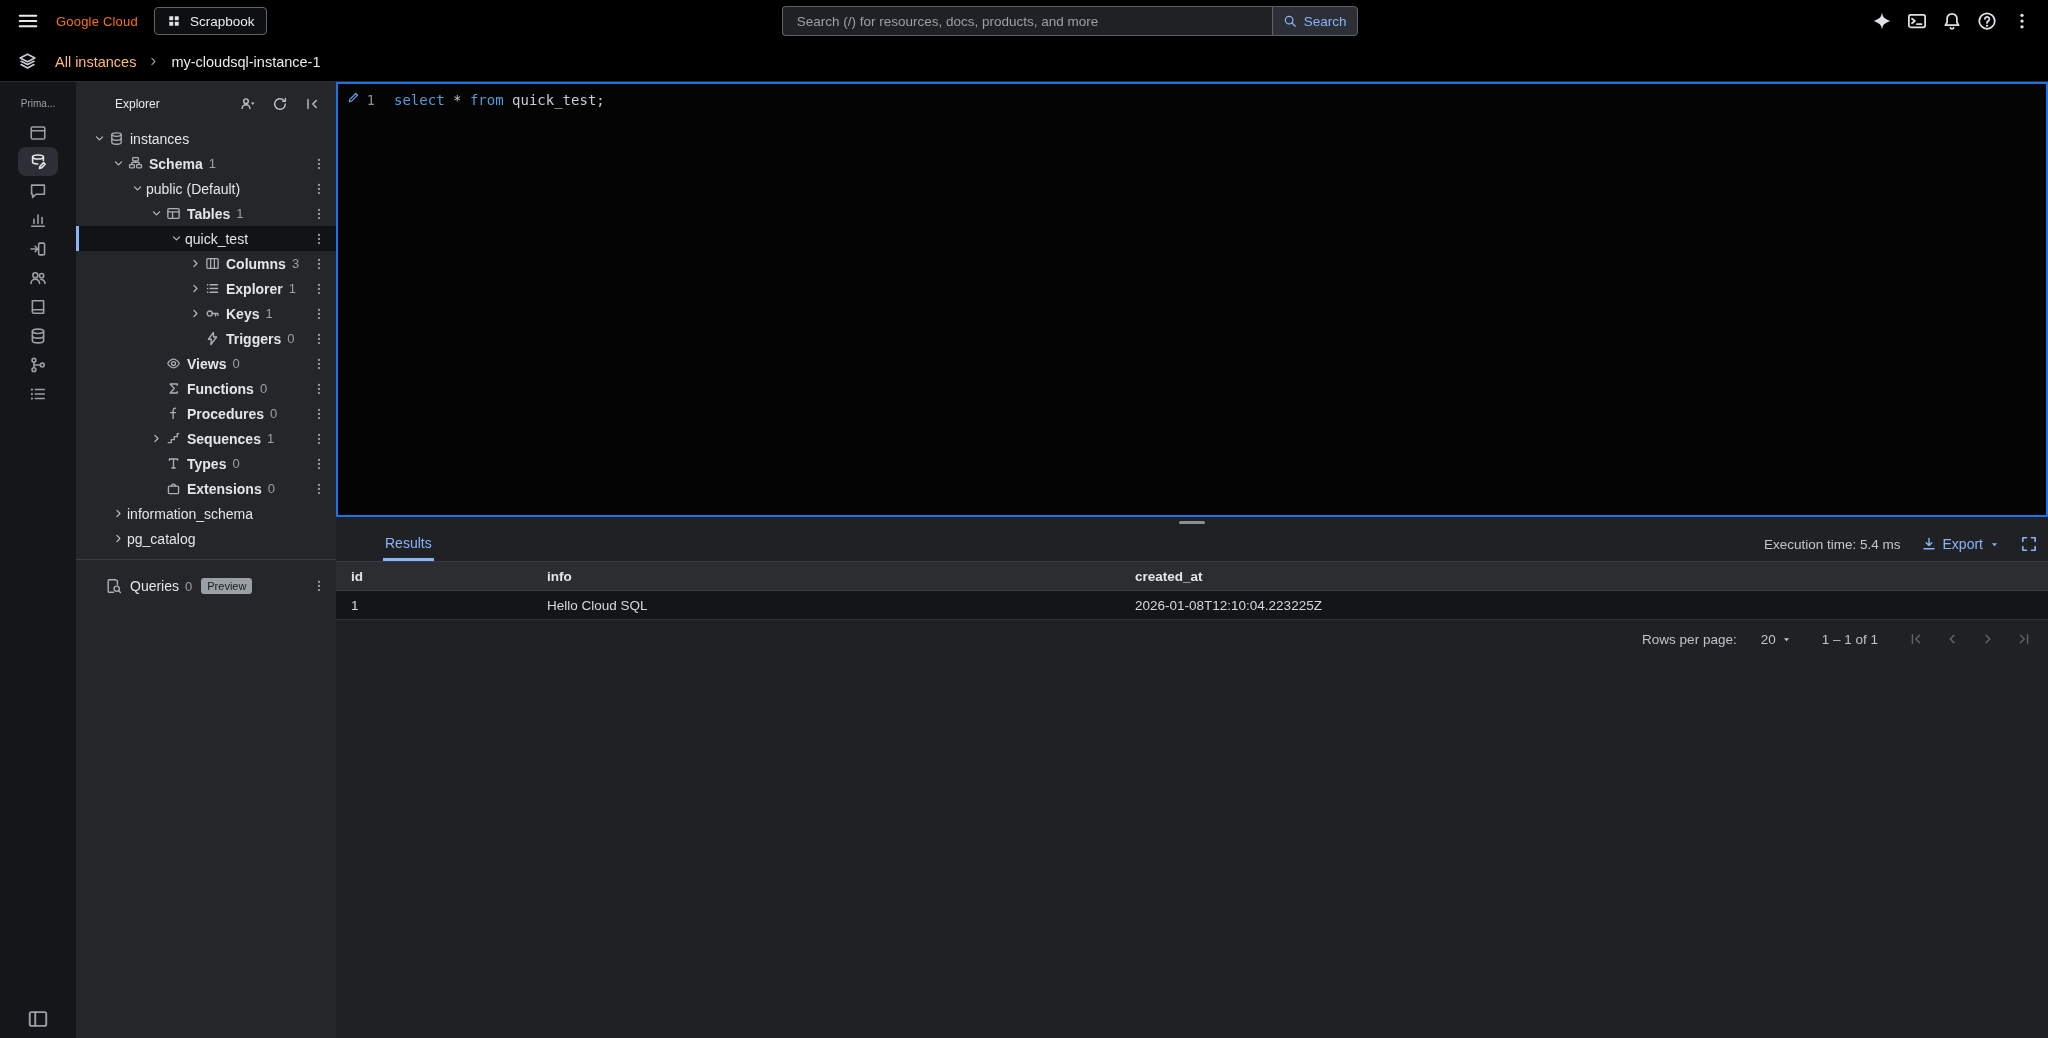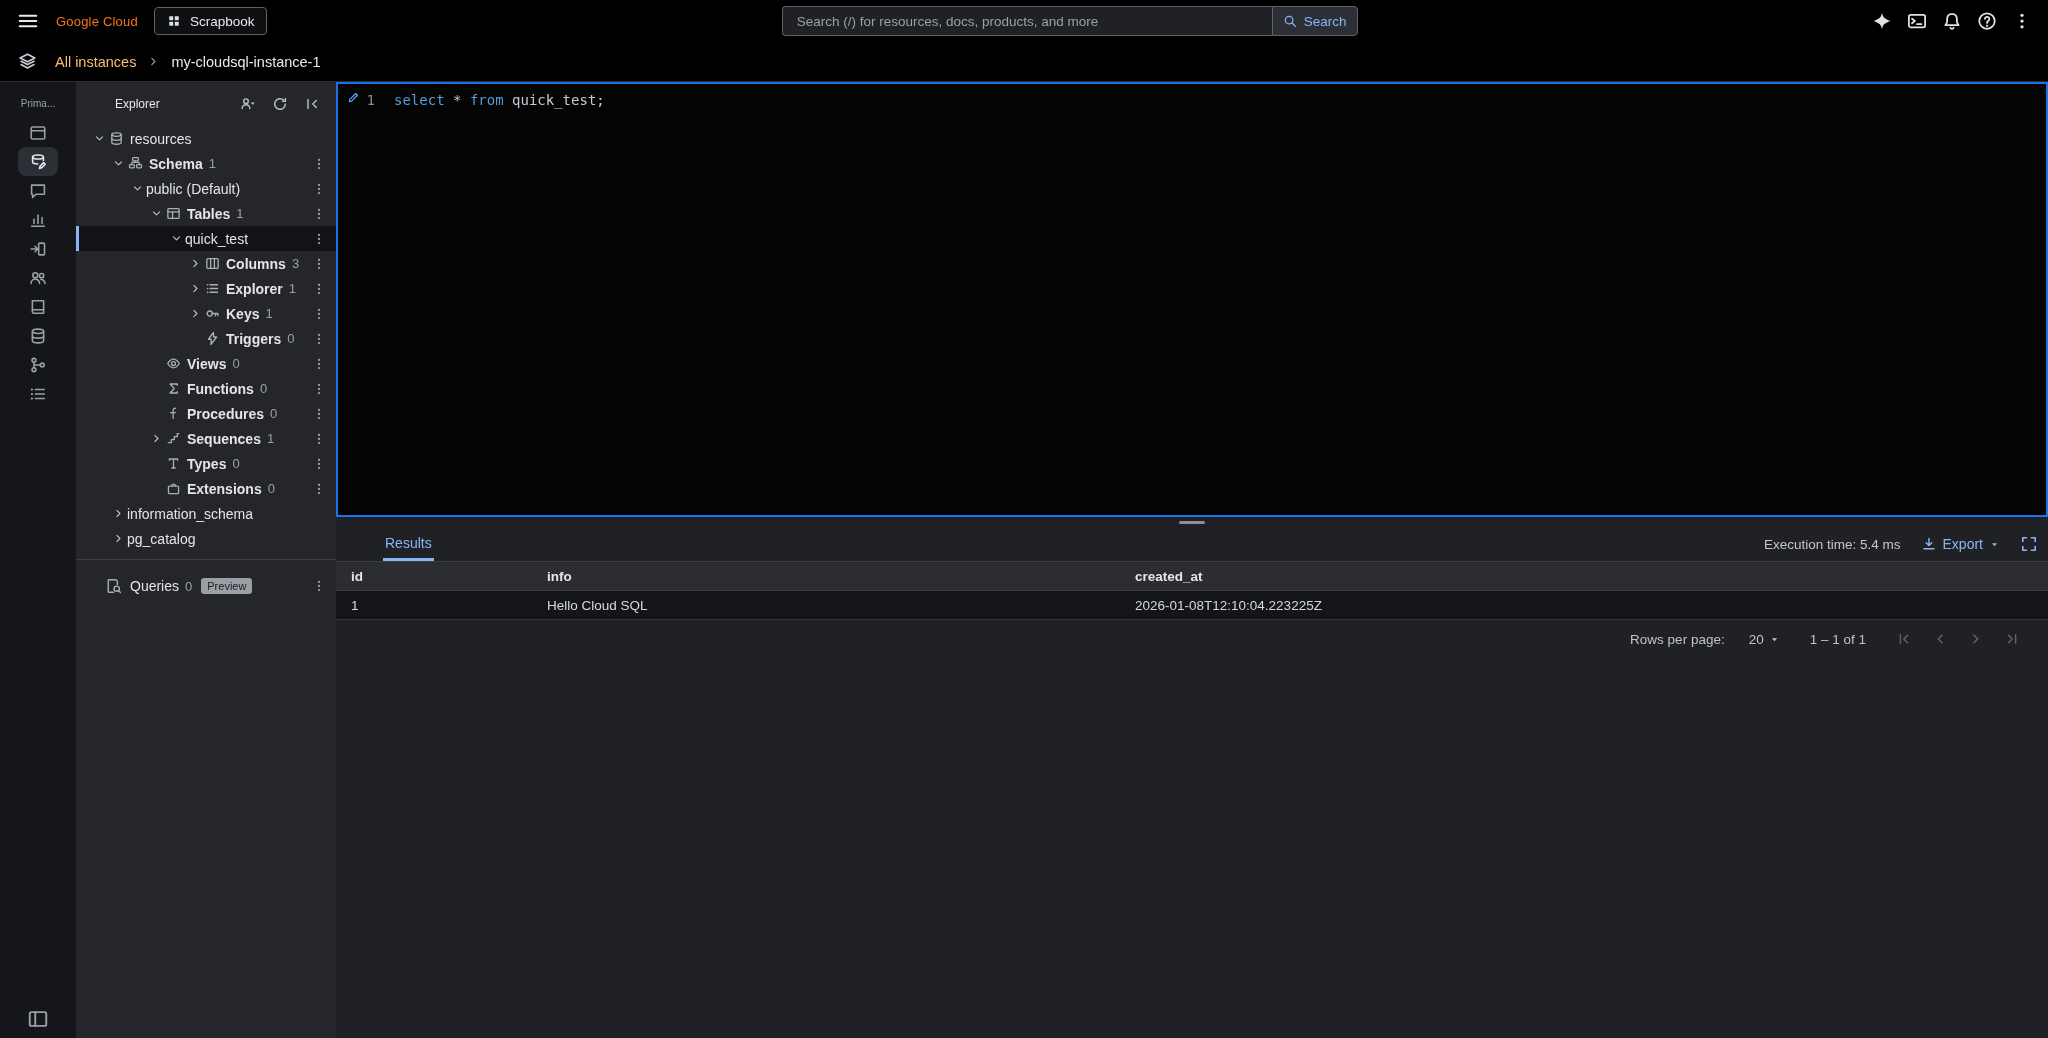--- a/index.html
+++ b/index.html
@@ -111,21 +111,21 @@
   .export-btn{margin-left:20px;display:flex;align-items:center;gap:6px;color:#8ab4f8;font-size:14px;font-weight:500;}
   .export-btn .dl{width:16px;height:16px;}
   .export-btn .ca{width:11px;height:11px;}
   .fs-btn{width:18px;height:18px;margin:0 10px 0 20px;color:#8ab4f8;cursor:pointer;}
 
   .tbl-head{display:grid;grid-template-columns:196px 588px 1fr;height:30px;align-items:center;background:#2b2d31;border-top:1px solid #3a3d41;border-bottom:1px solid #3a3d41;box-sizing:border-box;font-size:13.5px;font-weight:600;color:#e4e6e9;flex:none;}
   .tbl-head span{padding-left:15px;}
   .tbl-row{display:grid;grid-template-columns:196px 588px 1fr;height:29px;align-items:center;background:#141518;border-bottom:1px solid #303236;box-sizing:border-box;font-size:13.5px;color:#d5d9dd;flex:none;cursor:pointer;}
   .tbl-row span{padding-left:15px;}
 
-  .pag{height:38px;display:flex;align-items:center;justify-content:flex-end;padding-right:24px;color:#c0c4c9;font-size:13.5px;flex:none;}
+  .pag{height:38px;display:flex;align-items:center;justify-content:flex-end;padding-right:12px;color:#c0c4c9;font-size:13.5px;flex:none;}
   .pag-select{display:flex;align-items:center;gap:5px;margin-left:24px;cursor:pointer;}
   .pag-select .i{width:11px;height:11px;color:#c0c4c9;}
   .pag-range{margin-left:30px;}
   .pag-nav{display:flex;align-items:center;gap:12px;margin-left:26px;}
   .pag-nav .pn{width:24px;height:24px;display:flex;align-items:center;justify-content:center;color:#616569;cursor:pointer;}
   .pag-nav .pn svg{width:16px;height:16px;}
   .res-fill{flex:1;background:#202124;}
 </style>
 </head>
 <body>
@@ -330,21 +330,21 @@
                 <path d="M4.2 6 8 9.8 11.8 6"></path>
               </svg>
             </span>
             <span class="ticn">
               <svg viewBox="0 0 16 16" fill="none" stroke="currentColor" stroke-width="1.4" stroke-linecap="round" stroke-linejoin="round">
                 <ellipse cx="8" cy="3.8" rx="5" ry="1.9"></ellipse>
                 <path d="M3 3.8v8.4c0 1.1 2.2 1.9 5 1.9s5-.8 5-1.9V3.8"></path>
                 <path d="M3 8c0 1.1 2.2 1.9 5 1.9S13 9.1 13 8"></path>
               </svg>
             </span>
-            <span class="tlbl">resources</span>
+            <span class="tlbl">instances</span>
             <span class="flexsp"></span>
           </div>
           <div class="trow lvl1">
             <span class="arr">
               <svg viewBox="0 0 16 16" fill="none" stroke="currentColor" stroke-width="1.4" stroke-linecap="round" stroke-linejoin="round">
                 <path d="M4.2 6 8 9.8 11.8 6"></path>
               </svg>
             </span>
             <span class="ticn">
               <svg viewBox="0 0 16 16" fill="none" stroke="currentColor" stroke-width="1.4" stroke-linecap="round" stroke-linejoin="round">

